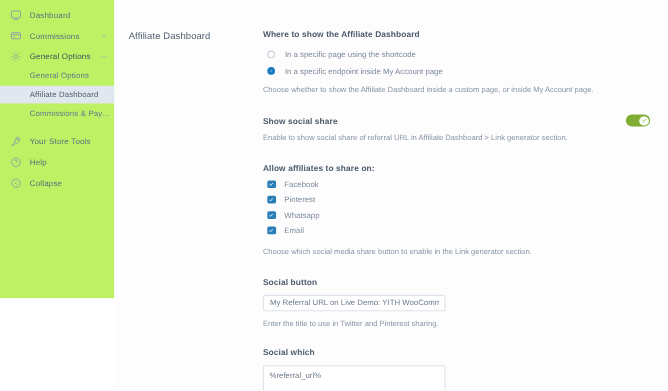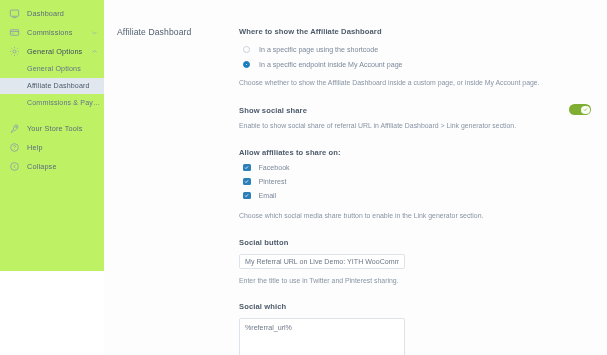--- a/index.html
+++ b/index.html
@@ -401,20 +401,28 @@
 
           <div class="cb-row">
             <span class="cb">
               <svg width="5" height="5" viewBox="0 0 10 10" fill="none" stroke="#ffffff" stroke-width="1.6">
                   <path d="M2 5.2l2 2 4-4.4"></path>
                 </svg>
             </span>
             <span class="cb-label">Pinterest</span>
           </div>
 
+          <div class="cb-row">
+            <span class="cb">
+              <svg width="5" height="5" viewBox="0 0 10 10" fill="none" stroke="#ffffff" stroke-width="1.6">
+                  <path d="M2 5.2l2 2 4-4.4"></path>
+                </svg>
+            </span>
+            <span class="cb-label">Whatsapp</span>
+          </div>
 
           <div class="cb-row">
             <span class="cb">
               <svg width="5" height="5" viewBox="0 0 10 10" fill="none" stroke="#ffffff" stroke-width="1.6">
                   <path d="M2 5.2l2 2 4-4.4"></path>
                 </svg>
             </span>
             <span class="cb-label">Email</span>
           </div>
 

